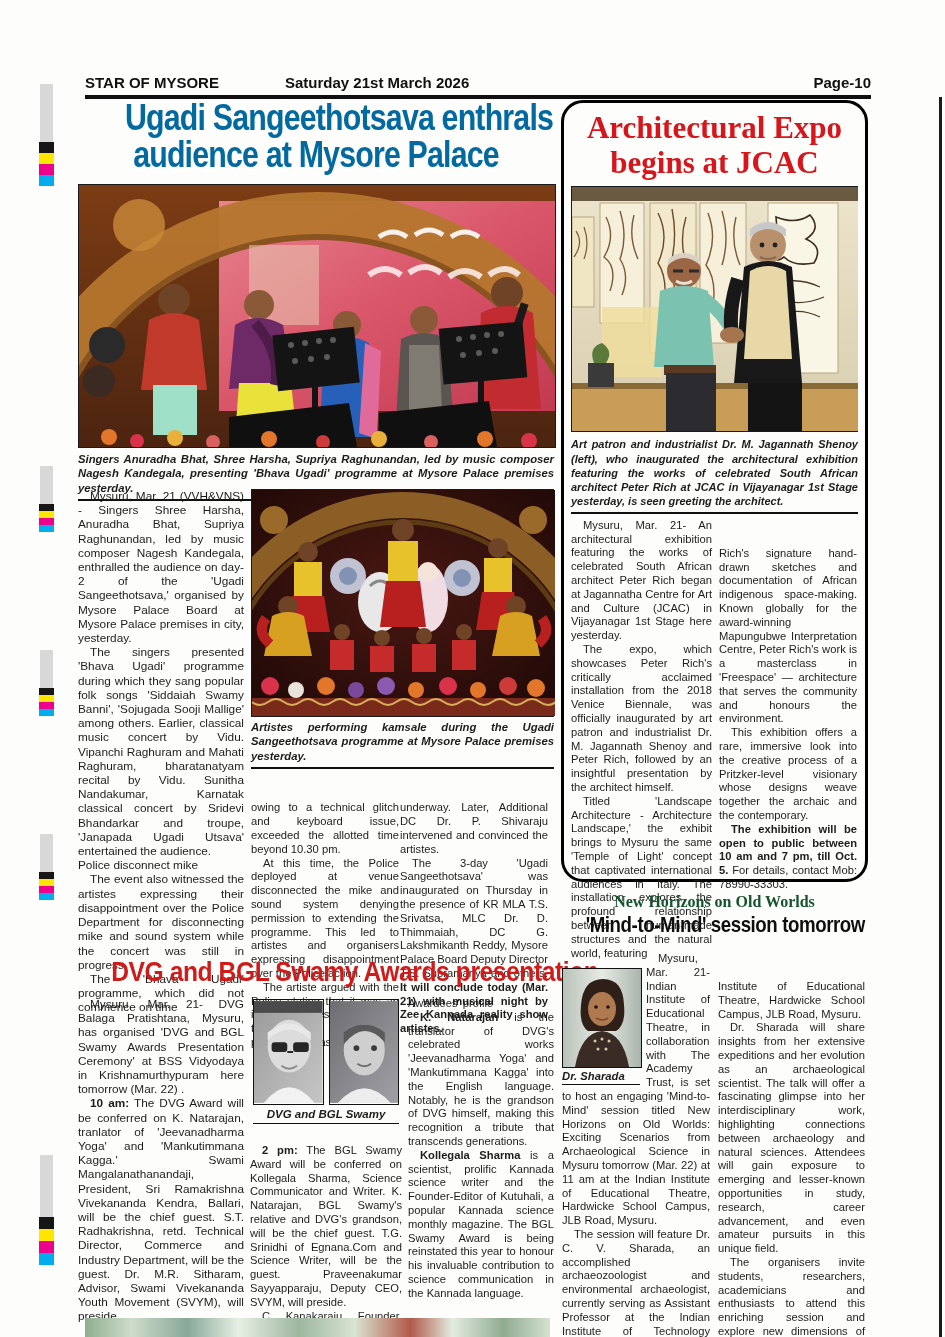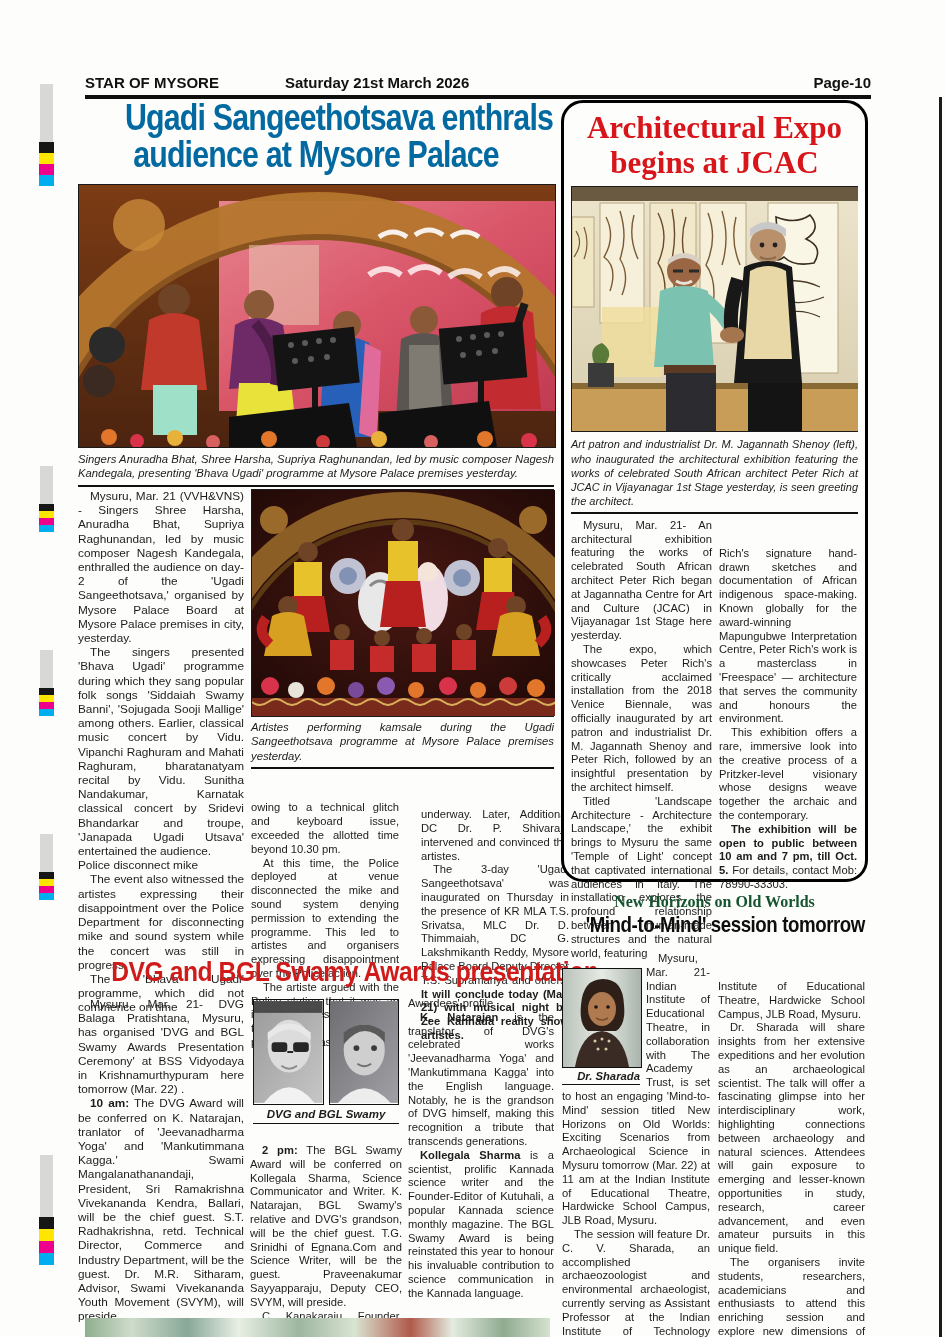--- a/index.html
+++ b/index.html
@@ -16,35 +16,35 @@
   .regmark{position:absolute;left:39px;width:15px;}
   .regmark .bar{width:13px;margin-left:1px;background:#d8d8d8;}
   .regmark .sq{width:15px;}
   .sq.k{background:#161616}.sq.y{background:#ffe600}.sq.m{background:#ec008c}.sq.c{background:#00adee}
   
   .news p{margin:0;text-align:justify;text-indent:12px;}
   .t12 p{font-size:11.8px;line-height:14.2px;}
   .t11 p{font-size:11.2px;line-height:13.8px;}
   p.noind{text-indent:0;margin-top:28px;}
   .subhead{text-align:right;font-weight:normal;text-indent:0 !important;}
-  .cap{font-weight:normal;font-style:italic;font-size:11.3px;line-height:1.28;text-align:justify;
+  .cap{font-weight:bold;font-style:italic;font-size:11.3px;line-height:1.28;text-align:justify;
        padding:3px 0 4px;border-bottom:2px solid #101010;}
   .photo-frame{border:1.5px solid #1a1a1a;background:#000;line-height:0;}
   .photo-frame svg{display:block;}
   .cond{display:inline-block;transform:scaleX(0.82);transform-origin:50% 50%;white-space:nowrap;}
   
   .ugadi-head{position:absolute;left:78px;top:100px;width:476px;margin:0;text-align:center;
        font-size:37px;line-height:0.99;font-weight:800;letter-spacing:-1px;color:#0369a1;}
   .photo1{position:absolute;left:78px;top:184px;}
   .cap1{position:absolute;left:78px;top:449px;width:476px;}
   .ugadi-body{position:absolute;left:78px;top:489px;width:476px;display:flex;gap:7px;}
   .colA{width:166px;flex:none;}
   .ugadi-right{width:303px;flex:none;}
   .cap2{margin-top:0;}
-  .two-col{display:flex;gap:22px;margin-top:4px;align-items:center;}
+  .two-col{display:flex;gap:1px;margin-top:4px;}
   .two-col .c{width:148px;flex:none;}
   .dvg-head{position:absolute;left:78px;top:956px;width:476px;margin:0;text-align:center;
        font-size:28px;font-weight:800;letter-spacing:-0.5px;color:#d01b1b;}
   .dvg-body{position:absolute;left:78px;top:997px;width:476px;display:flex;gap:6px;}
   .dvg-c1{width:166px;flex:none;}
   .dvg-c2{width:152px;flex:none;}
   .dvg-c3{width:146px;flex:none;}
   .dvg-fig{width:146px;margin:2px auto 3px;}
   .dvg-imgs{display:flex;gap:5px;}
   .dvg-cap{text-align:center;font-weight:bold;font-style:italic;font-size:11.5px;padding:3px 0 3px;
@@ -62,21 +62,21 @@
   .jcac-cols .c1{width:141px;flex:none;}
   .jcac-cols .c2{width:138px;flex:none;}
   .mind-kicker{position:absolute;left:561px;top:893px;width:307px;text-align:center;
        font-weight:bold;font-size:16px;color:#14532d;font-family:"Liberation Serif",serif;}
   .mind-head{position:absolute;left:561px;top:912px;width:307px;margin:0;text-align:center;
        font-size:22px;font-weight:800;letter-spacing:-0.5px;color:#0e0e0e;}
   .mind-body{position:absolute;left:562px;top:952px;width:303px;display:flex;gap:8px;}
   .mind-c1{width:148px;flex:none;}
   .mind-c2{width:147px;flex:none;}
   .sharada-fig{float:left;width:78px;margin:16px 6px 2px 0;}
-  .sharada-cap{text-align:right;font-weight:bold;font-style:italic;font-size:11.3px;
+  .sharada-cap{text-align:left;font-weight:bold;font-style:italic;font-size:11.3px;
        padding:2px 0 2px;border-bottom:1.5px solid #111;}
   b{font-weight:bold;}
 </style>
 </head>
 <body>
 
 <div class="page">
 
   <div class="regmark" style="top:84px">
     <div class="bar" style="height:58px"></div>

